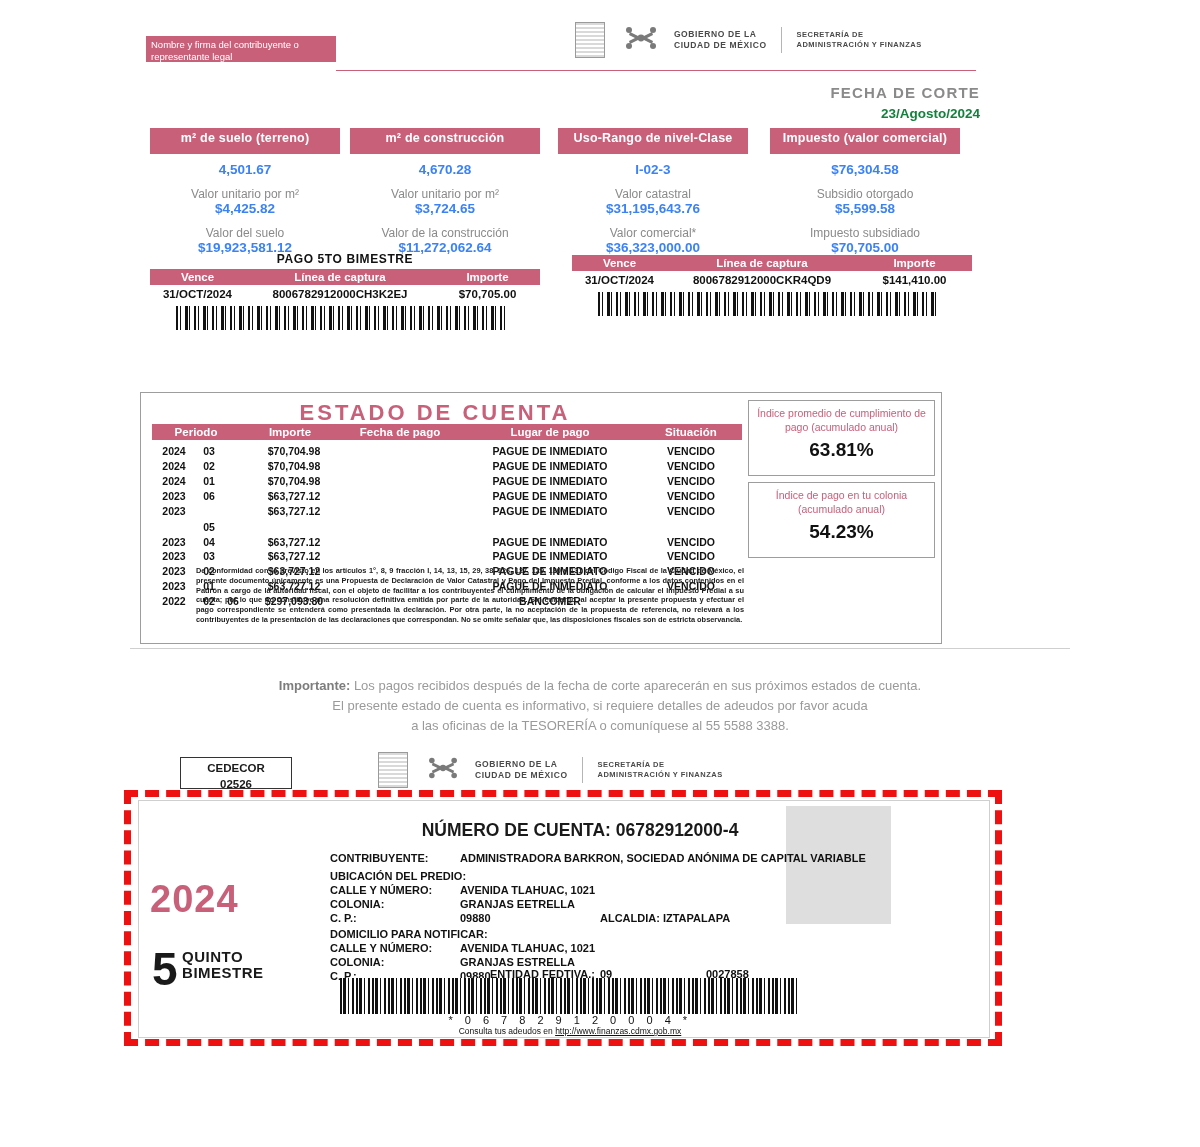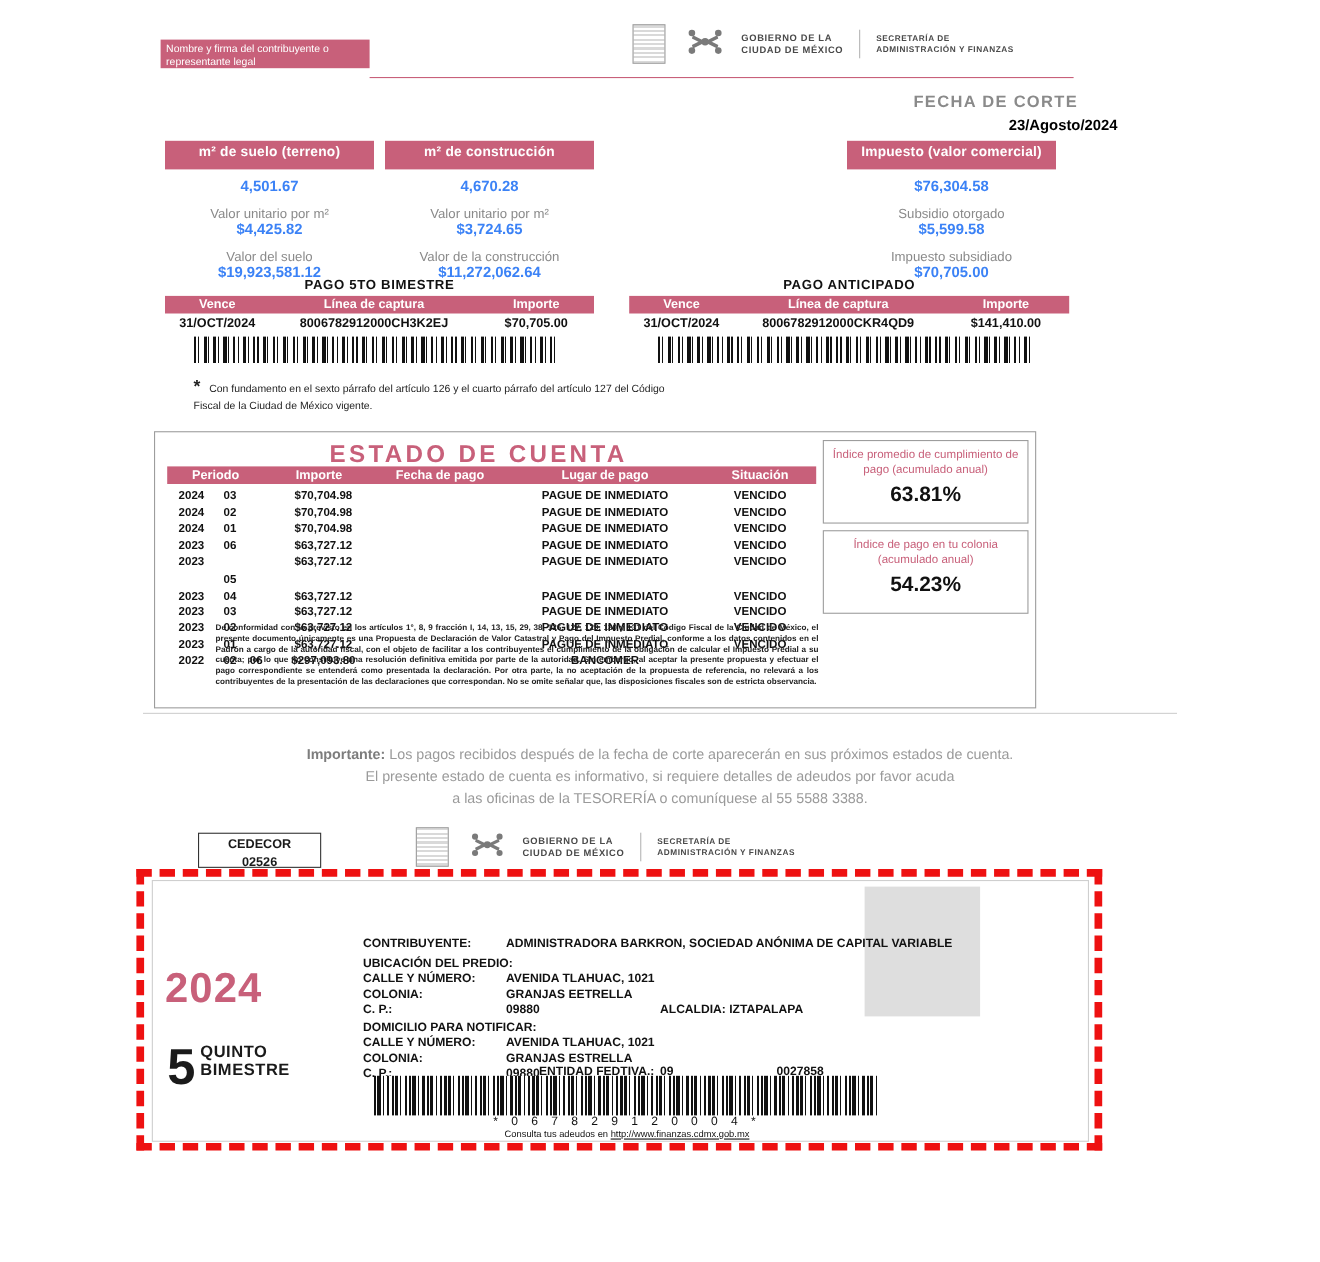--- a/index.html
+++ b/index.html
@@ -20,21 +20,21 @@
   .govtext{display:inline-block;vertical-align:middle;margin-left:10px;font-size:8.5px;line-height:1.25;color:#4a4a4a;letter-spacing:.6px;font-weight:bold;}
   .sep-v{display:inline-block;vertical-align:middle;width:1px;height:26px;background:#b5b5b5;margin:0 10px;}
   .govtext2{display:inline-block;vertical-align:middle;font-size:7.5px;line-height:1.3;color:#4a4a4a;letter-spacing:.5px;font-weight:bold;}
 
   
   #sig-box{left:146px;top:36px;width:190px;height:26px;background:#c8607a;color:#fff;font-size:9.5px;line-height:1.25;padding:3px 5px;box-sizing:border-box;}
   #sig-line{left:336px;top:70px;width:640px;height:1px;background:#c8607a;}
 
   
   #fecha-label{left:740px;top:84px;width:240px;color:#8a8a8a;font-size:15px;font-weight:bold;letter-spacing:1.2px;text-align:right;}
-  #fecha-value{left:776px;top:106px;width:240px;text-align:right;font-size:13.5px;font-weight:bold;color:#000000;}
+  #fecha-value{left:740px;top:106px;width:240px;text-align:right;font-size:13.5px;font-weight:bold;color:#15803d;}
 
   
   .colbar{width:190px;height:20px;}
   #c1{left:150px;} #c2{left:350px;} #c3{left:558px;} #c4{left:770px;}
   .colblk{top:128px;position:absolute;width:190px;}
   .colblk .v1{margin-top:8px;}
   .row2{margin-top:10px;}
   .row3{margin-top:10px;}
 
   
@@ -143,20 +143,28 @@
 
   <div class="colblk" id="c2">
     <div class="pinkbar colbar">m² de construcción</div>
     <div class="val v1">4,670.28</div>
     <div class="lbl-grey row2">Valor unitario por m²</div>
     <div class="val">$3,724.65</div>
     <div class="lbl-grey row3">Valor de la construcción</div>
     <div class="val">$11,272,062.64</div>
   </div>
 
+  <div class="colblk" id="c3">
+    <div class="pinkbar colbar">Uso-Rango de nivel-Clase</div>
+    <div class="val v1">I-02-3</div>
+    <div class="lbl-grey row2">Valor catastral</div>
+    <div class="val">$31,195,643.76</div>
+    <div class="lbl-grey row3">Valor comercial*</div>
+    <div class="val">$36,323,000.00</div>
+  </div>
 
   <div class="colblk" id="c4">
     <div class="pinkbar colbar">Impuesto (valor comercial)</div>
     <div class="val v1">$76,304.58</div>
     <div class="lbl-grey row2">Subsidio otorgado</div>
     <div class="val">$5,599.58</div>
     <div class="lbl-grey row3">Impuesto subsidiado</div>
     <div class="val">$70,705.00</div>
   </div>
 
@@ -169,37 +177,33 @@
     </div>
     <div class="pay-row">
       <div style="width:95px">31/OCT/2024</div>
       <div style="width:190px">8006782912000CH3K2EJ</div>
       <div style="width:105px">$70,705.00</div>
     </div>
     <div class="barcode" style="width:330px;margin-left:26px;"></div>
   </div>
 
   <div class="abs" style="left:572px;top:252px;width:400px;">
-    <div class="pay-title">PAGO  ANTICIPADO</div>
     <div class="pay-head" style="margin-top:3px;">
       <div style="width:95px">Vence</div>
       <div style="width:190px">Línea de captura</div>
       <div style="width:115px">Importe</div>
     </div>
     <div class="pay-row">
       <div style="width:95px">31/OCT/2024</div>
       <div style="width:190px">8006782912000CKR4QD9</div>
       <div style="width:115px">$141,410.00</div>
     </div>
     <div class="barcode" style="width:340px;margin-left:26px;"></div>
   </div>
 
-  <div class="abs" id="nota">
-    <b>*</b>&nbsp;&nbsp;&nbsp;<span>Con fundamento en el sexto párrafo  del artículo 126 y el cuarto párrafo  del artículo 127 del Código Fiscal de la Ciudad de México vigente.</span>
-  </div>
 
   <div class="abs" id="edo-box"></div>
   <div class="abs" id="edo-title">ESTADO DE CUENTA</div>
 
   <div class="abs" id="edo-head">
     <div style="width:88px">Periodo</div>
     <div style="width:100px">Importe</div>
     <div style="width:120px">Fecha de pago</div>
     <div style="width:180px">Lugar de pago</div>
     <div style="width:102px">Situación</div>
@@ -355,20 +359,21 @@
 
   <div class="abs" id="year">2024</div>
   <div class="abs" id="bim">
     <span class="big5">5</span>
     <span class="bwords">
       <div>QUINTO</div>
       <div>BIMESTRE</div>
     </span>
   </div>
 
+  <div class="abs" id="acct">NÚMERO DE CUENTA: 06782912000-4</div>
 
   <div class="fld" style="left:330px;top:852px;">CONTRIBUYENTE:</div>
   <div class="fldv" style="left:460px;top:852px;">ADMINISTRADORA BARKRON, SOCIEDAD ANÓNIMA DE CAPITAL VARIABLE</div>
 
   <div class="fld" style="left:330px;top:870px;">UBICACIÓN DEL PREDIO:</div>
   <div class="fld" style="left:330px;top:884px;">CALLE Y NÚMERO:</div>
   <div class="fldv" style="left:460px;top:884px;">AVENIDA TLAHUAC, 1021</div>
   <div class="fld" style="left:330px;top:898px;">COLONIA:</div>
   <div class="fldv" style="left:460px;top:898px;">GRANJAS EETRELLA</div>
   <div class="fld" style="left:330px;top:912px;">C. P.:</div>

